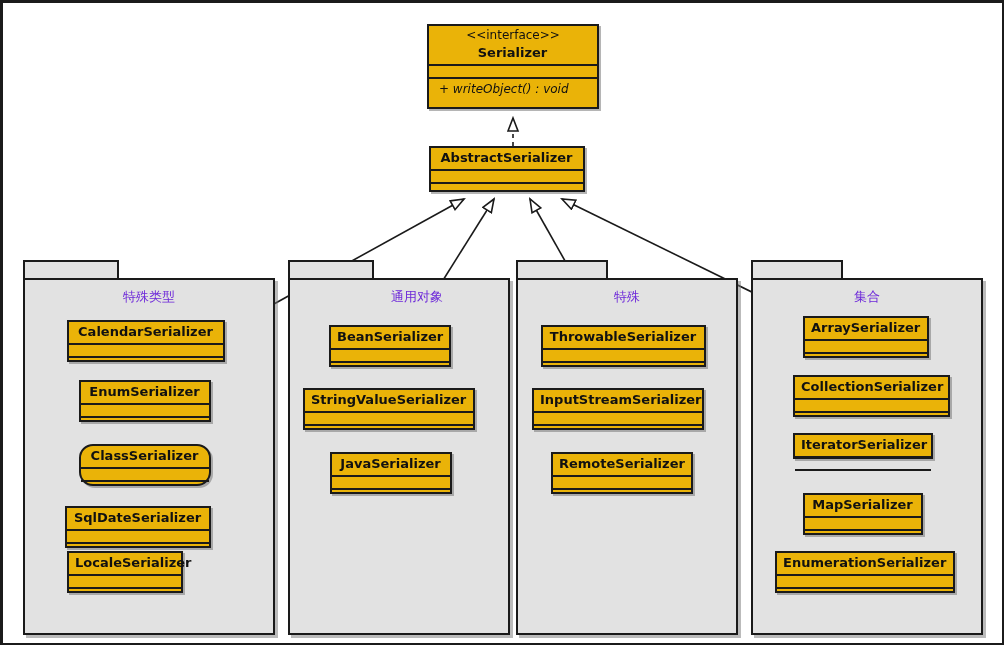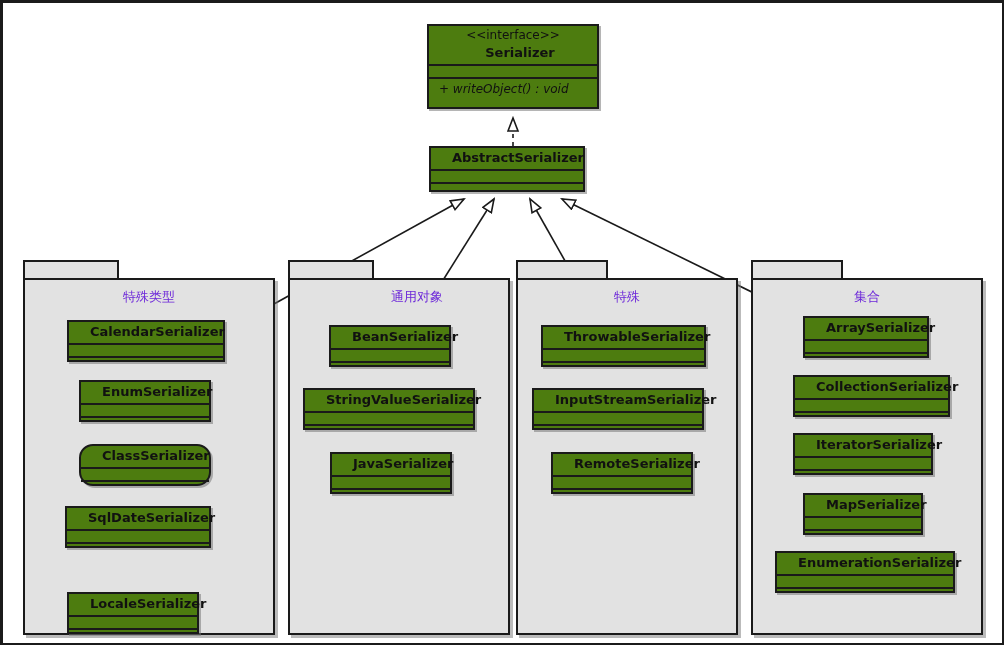--- a/index.html
+++ b/index.html
@@ -29,32 +29,32 @@
     width: 1004px;
     height: 645px;
     pointer-events: none;
     z-index: 5;
   }
 
   
   .uml-class {
     position: absolute;
     box-sizing: border-box;
-    background: #4d7c0f;
+    background: #eab308;
     border: 2px solid #1a1a1a;
     box-shadow: 2px 2px 0 rgba(120,120,120,0.55);
     z-index: 20;
   }
   .uml-class .cls-name {
     text-align: center;
     font-weight: bold;
     font-size: 13px;
     color: #111111;
     line-height: 1.1;
-    padding: 3px 7px 4px 21px;
+    padding: 3px 7px 4px 6px;
     white-space: nowrap;
   }
   .uml-class .cls-stereo {
     text-align: center;
     font-weight: normal;
     font-size: 12px;
     color: #111111;
     line-height: 1.15;
     padding: 3px 7px 0 7px;
     white-space: nowrap;
@@ -191,21 +191,21 @@
   </div>
 
   <div class="uml-class" style="left:62px; top:503px; width:146px; height:42px;">
     <div class="cls-name">SqlDateSerializer</div>
     <div class="cls-sep"></div>
     <div class="cls-attrs"></div>
     <div class="cls-sep"></div>
     <div class="cls-ops"></div>
   </div>
 
-  <div class="uml-class" style="left:64px; top:589px; width:132px; height:42px;">
+  <div class="uml-class" style="left:64px; top:548px; width:116px; height:42px;">
     <div class="cls-name">LocaleSerializer</div>
     <div class="cls-sep"></div>
     <div class="cls-attrs"></div>
     <div class="cls-sep"></div>
     <div class="cls-ops"></div>
   </div>
 
   <div class="uml-package" style="left:285px; top:257px; width:222px; height:375px;padding-left:12px;">
     <div class="pkg-tab" style="width:86px;"></div>
     <div class="pkg-body" style="top:18px; width:222px; height:357px;"></div>
@@ -281,21 +281,21 @@
   </div>
 
   <div class="uml-class" style="left:790px; top:372px; width:157px; height:42px;">
     <div class="cls-name">CollectionSerializer</div>
     <div class="cls-sep"></div>
     <div class="cls-attrs"></div>
     <div class="cls-sep"></div>
     <div class="cls-ops"></div>
   </div>
 
-  <div class="uml-class" style="left:790px; top:430px; width:140px; height:42px;">
+  <div class="uml-class" style="left:790px; top:430px; width:140px; height:26px;">
     <div class="cls-name">IteratorSerializer</div>
     <div class="cls-sep"></div>
     <div class="cls-attrs"></div>
     <div class="cls-sep"></div>
     <div class="cls-ops"></div>
   </div>
 
   <div class="uml-class" style="left:800px; top:490px; width:120px; height:42px;">
     <div class="cls-name">MapSerializer</div>
     <div class="cls-sep"></div>

